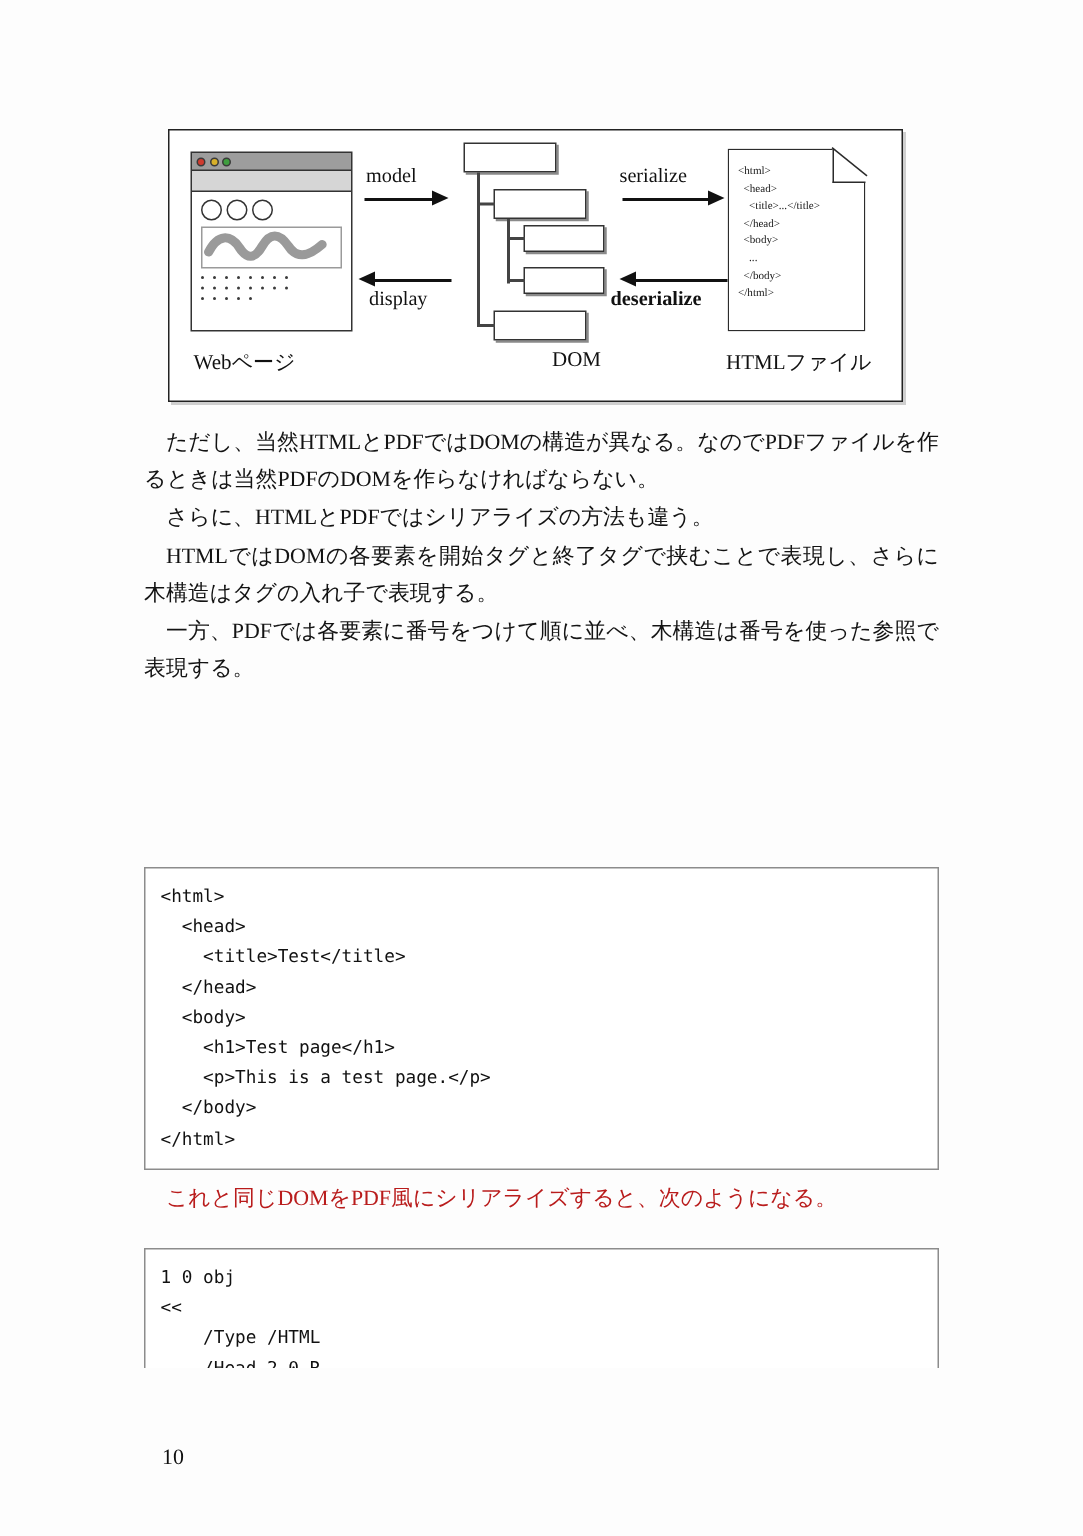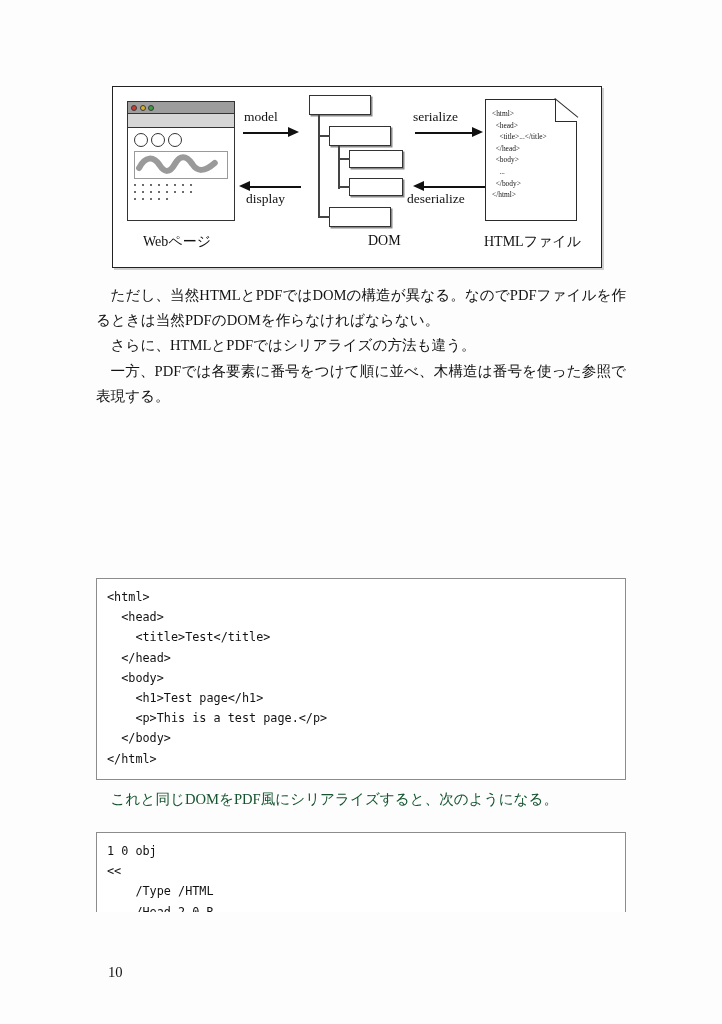--- a/index.html
+++ b/index.html
@@ -220,21 +220,21 @@
     margin: 0;
     text-indent: 1em;
   }
 
   .para-block {
     position: absolute;
     left: 96px;
     width: 530px;
     font-size: 14.6px;
     line-height: 25.2px;
-    color: #14532d;
+    color: #b91c1c;
     text-indent: 1em;
   }
 
   
   .codebox {
     position: absolute;
     left: 96px;
     width: 530px;
     border: 1.1px solid #8c8c8c;
     background: #fff;
@@ -363,31 +363,32 @@
       <div class="arrow-wrap" style="left:126px; top:92px; width:62px; height:14px;">
         <div class="arrow-line" style="left:11px; width:51px;"></div>
         <div class="arrow-head left" style="left:0;"></div>
       </div>
       <div class="arrow-label" style="left:133px; top:104px;">display</div>
 
       <div class="arrow-wrap" style="left:300px; top:92px; width:72px; height:14px;">
         <div class="arrow-line" style="left:11px; width:61px;"></div>
         <div class="arrow-head left" style="left:0;"></div>
       </div>
-      <div class="arrow-label" style="left:294px; top:104px;">deserialize</div>
-
-      <div class="fig-caption" style="left:30px; top:146px;">Webページ</div>
+      <div class="arrow-label" style="left:294px; top:104px;font-weight:bold;">deserialize</div>
+
+      <div class="fig-caption" style="left:16px; top:146px;">Webページ</div>
       <div class="fig-caption" style="left:215px; top:146px;margin-left:40px;">DOM</div>
       <div class="fig-caption" style="left:371px; top:146px;text-align:center;">HTMLファイル</div>
     </div>
   </div>
 
   <div class="body-text">
     <p>ただし、当然HTMLとPDFではDOMの構造が異なる。なのでPDFファイルを作るときは当然PDFのDOMを作らなければならない。</p>
     <p>さらに、HTMLとPDFではシリアライズの方法も違う。</p>
+    <p>HTMLではDOMの各要素を開始タグと終了タグで挟むことで表現し、さらに木構造はタグの入れ子で表現する。</p>
     <p>一方、PDFでは各要素に番号をつけて順に並べ、木構造は番号を使った参照で表現する。</p>
   </div>
 
   <div class="codebox" style="top:578px;">&lt;html&gt;
   &lt;head&gt;
     &lt;title&gt;Test&lt;/title&gt;
   &lt;/head&gt;
   &lt;body&gt;
     &lt;h1&gt;Test page&lt;/h1&gt;
     &lt;p&gt;This is a test page.&lt;/p&gt;

